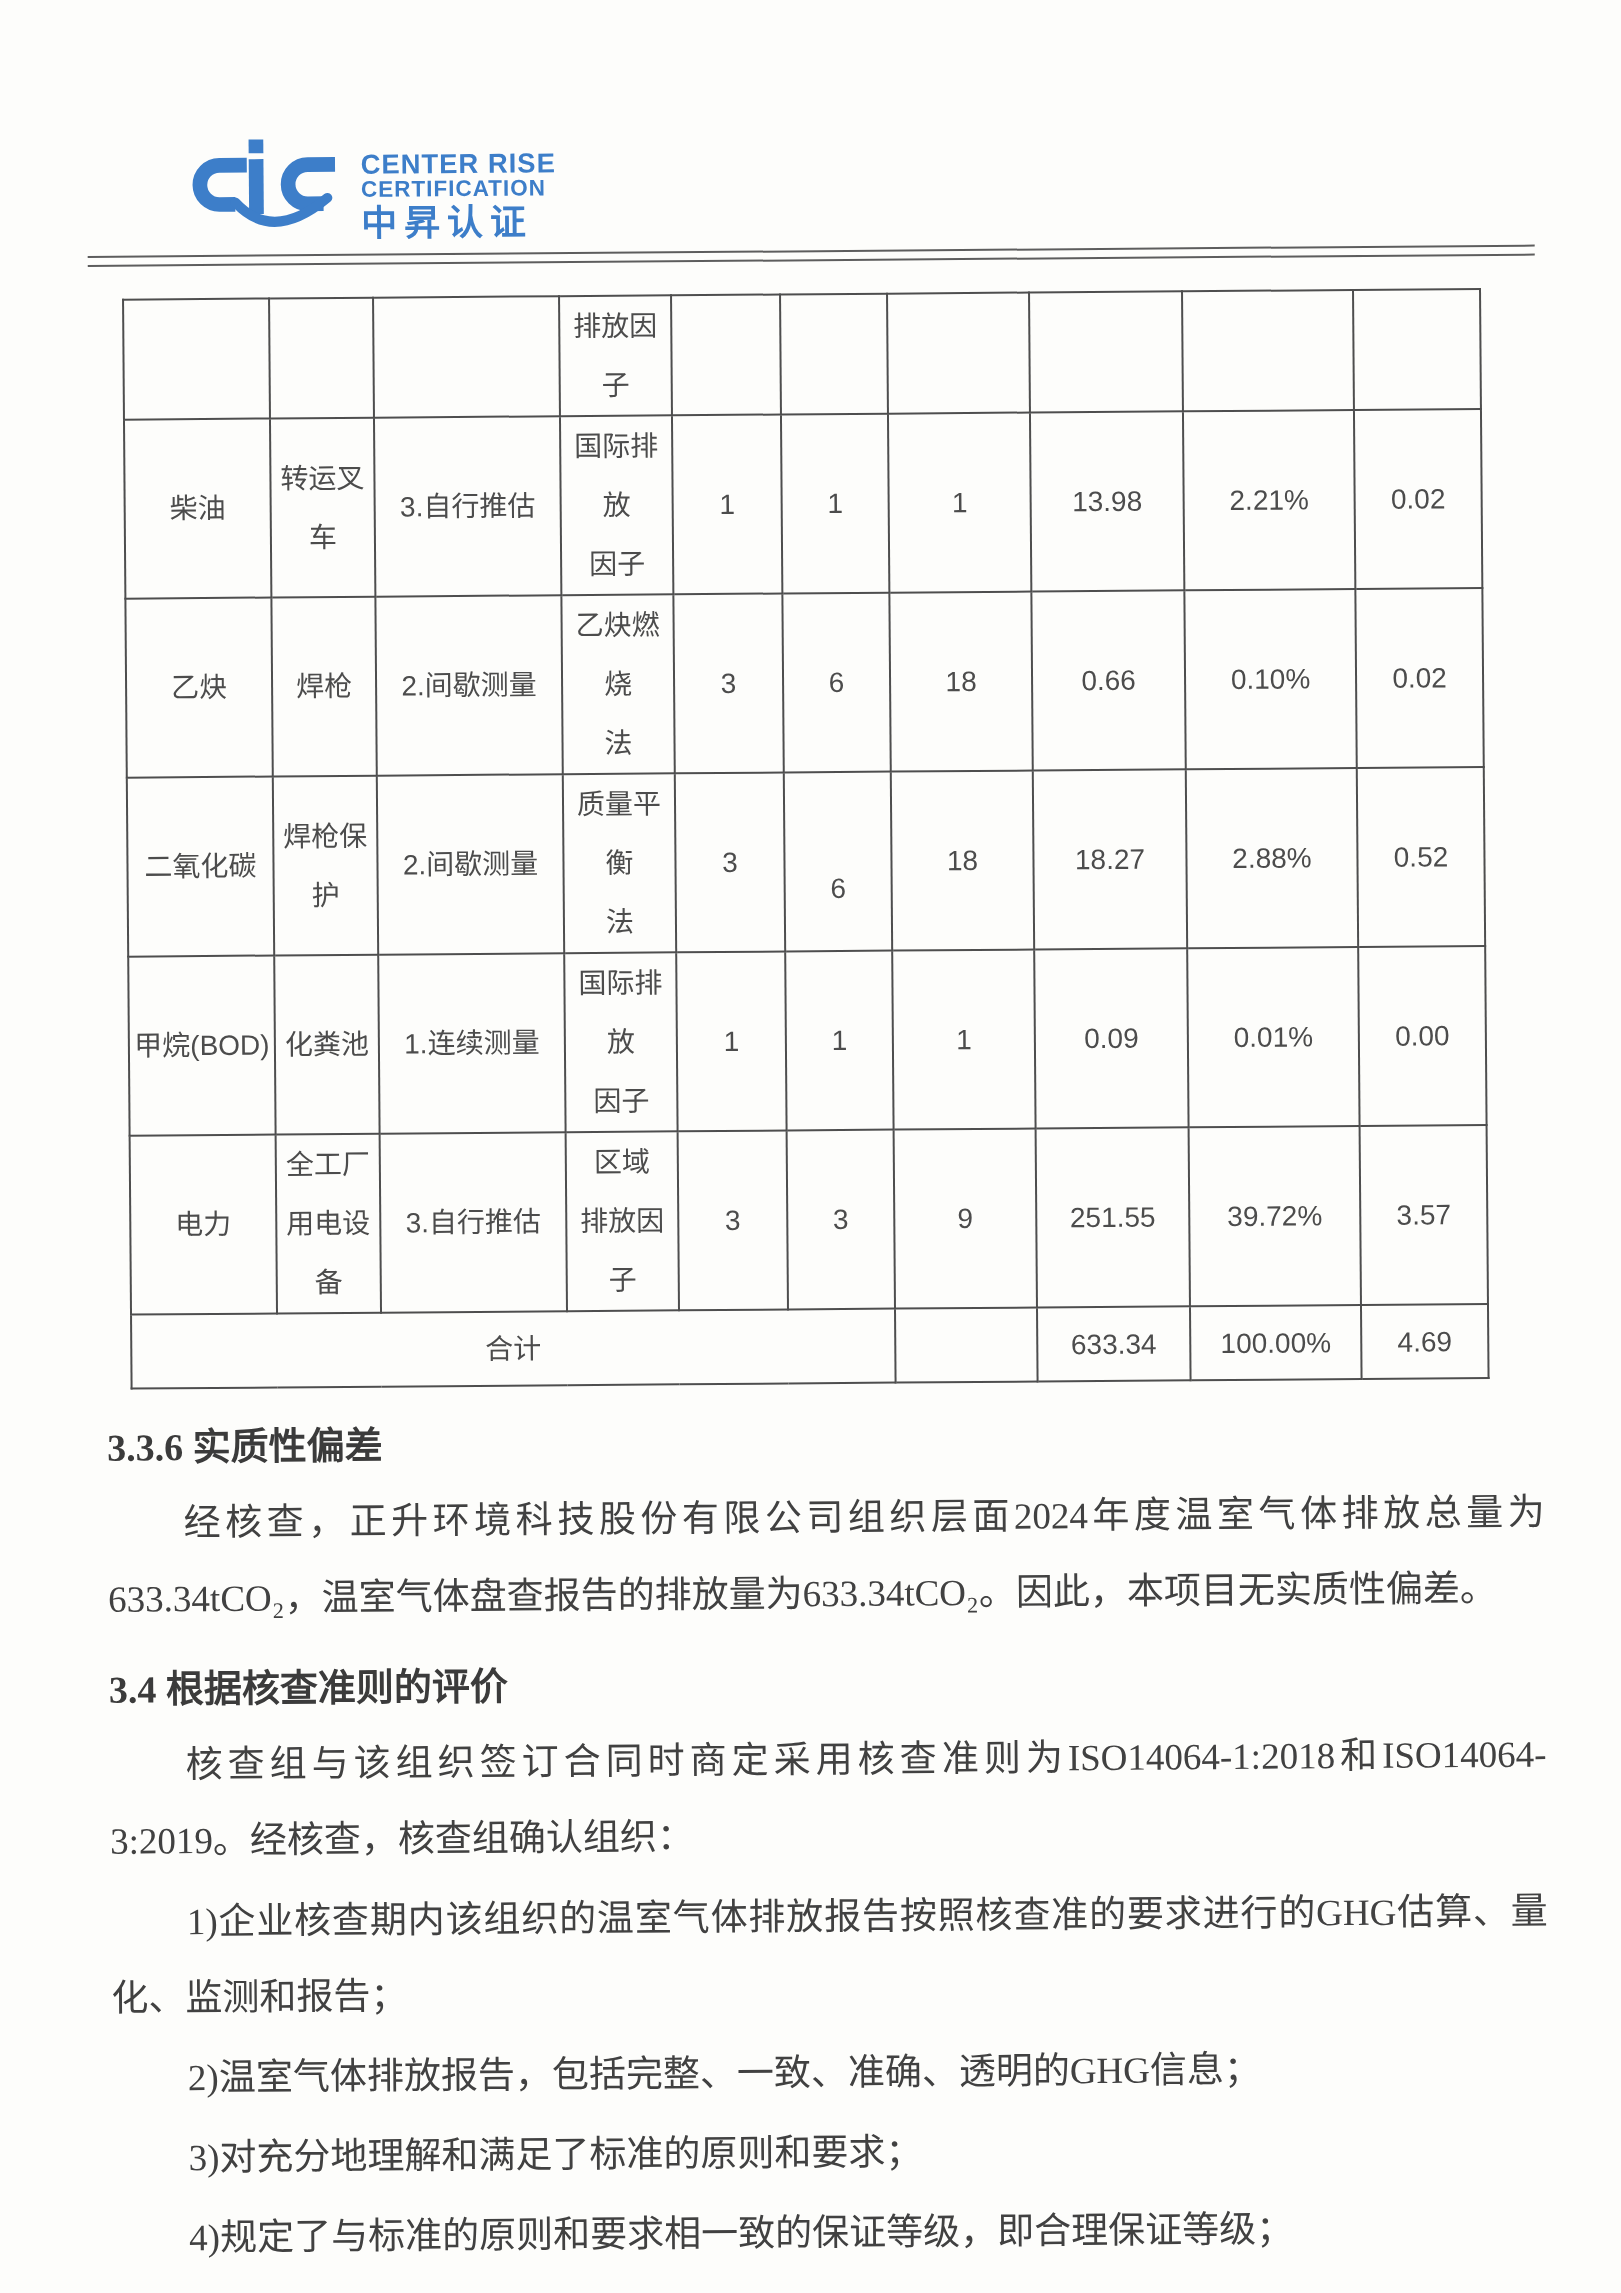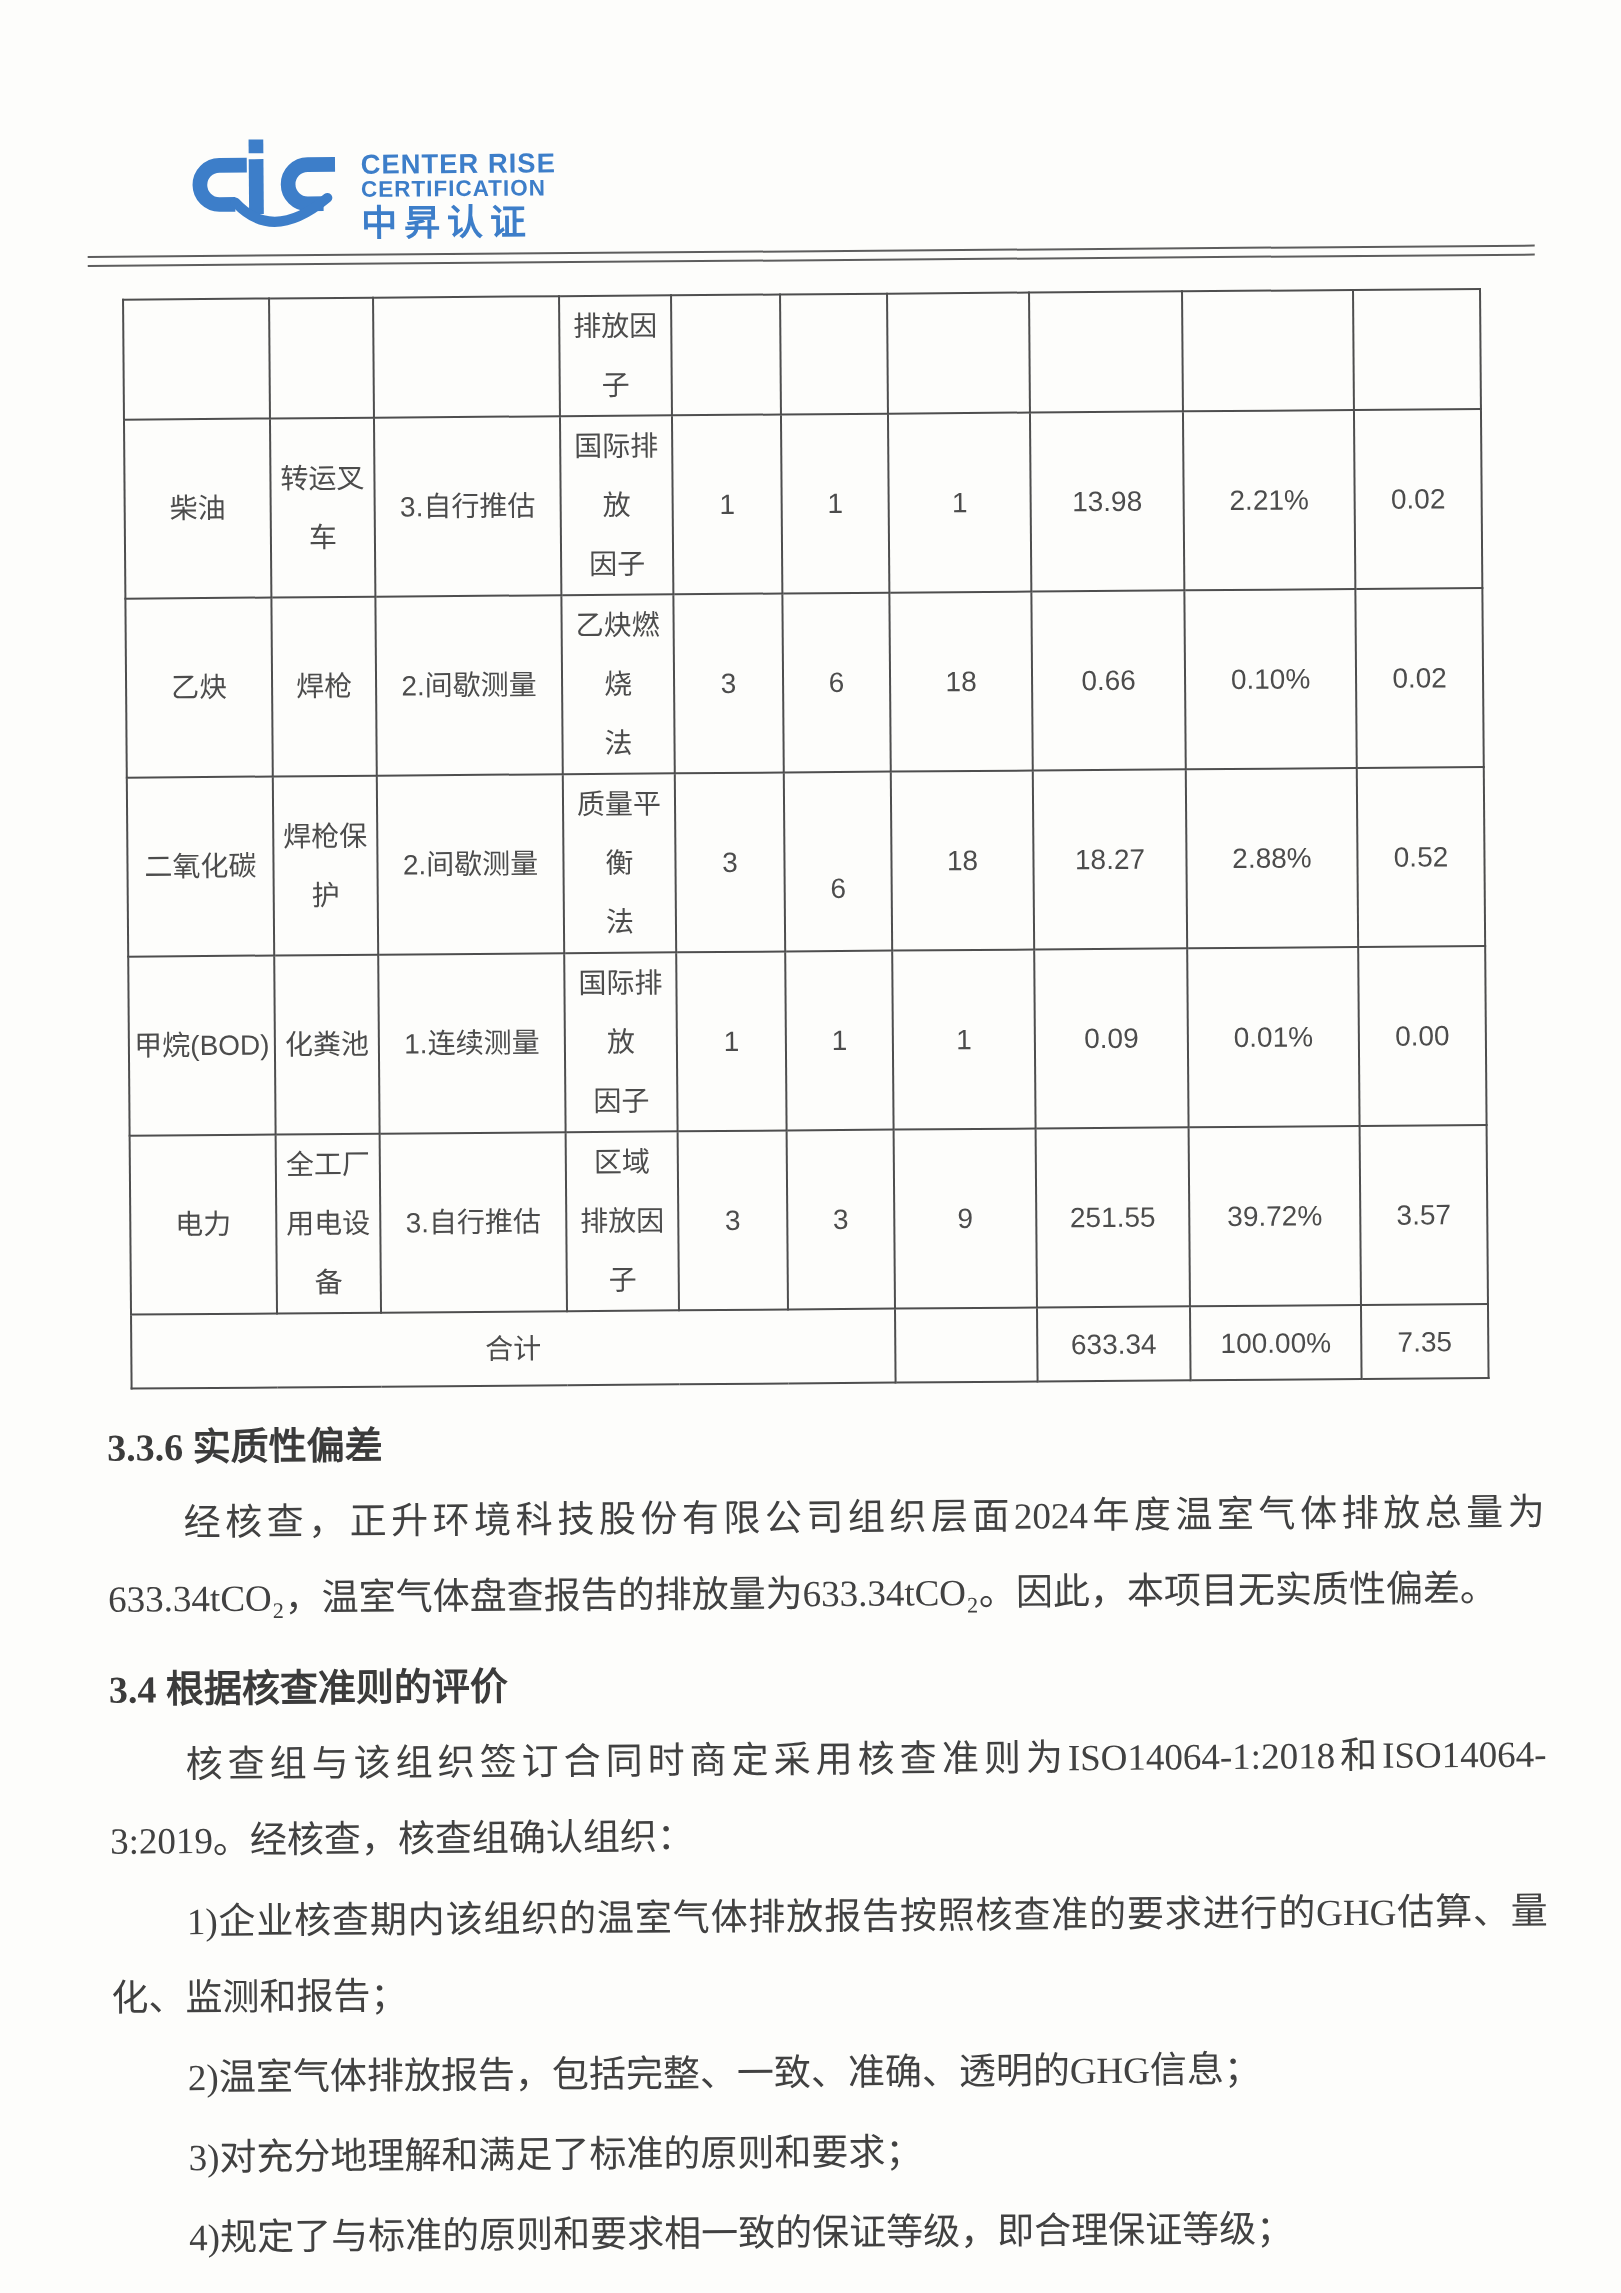--- a/index.html
+++ b/index.html
@@ -171,21 +171,21 @@
       <td>9</td>
       <td>251.55</td>
       <td>39.72%</td>
       <td>3.57</td>
     </tr>
     <tr class="rh-t">
       <td colspan="6">合计</td>
       <td></td>
       <td>633.34</td>
       <td>100.00%</td>
-      <td>7.35</td>
+      <td>4.69</td>
     </tr>
   </tbody>
     </table>
 
   <div class="textblock">
 
     <div class="hd">3.3.6 实质性偏差</div>
     <p class="para">经核查，正升环境科技股份有限公司组织层面2024年度温室气体排放总量为633.34tCO₂，温室气体盘查报告的排放量为633.34tCO₂。因此，本项目无实质性偏差。</p>
 
     <div class="hd">3.4 根据核查准则的评价</div>

